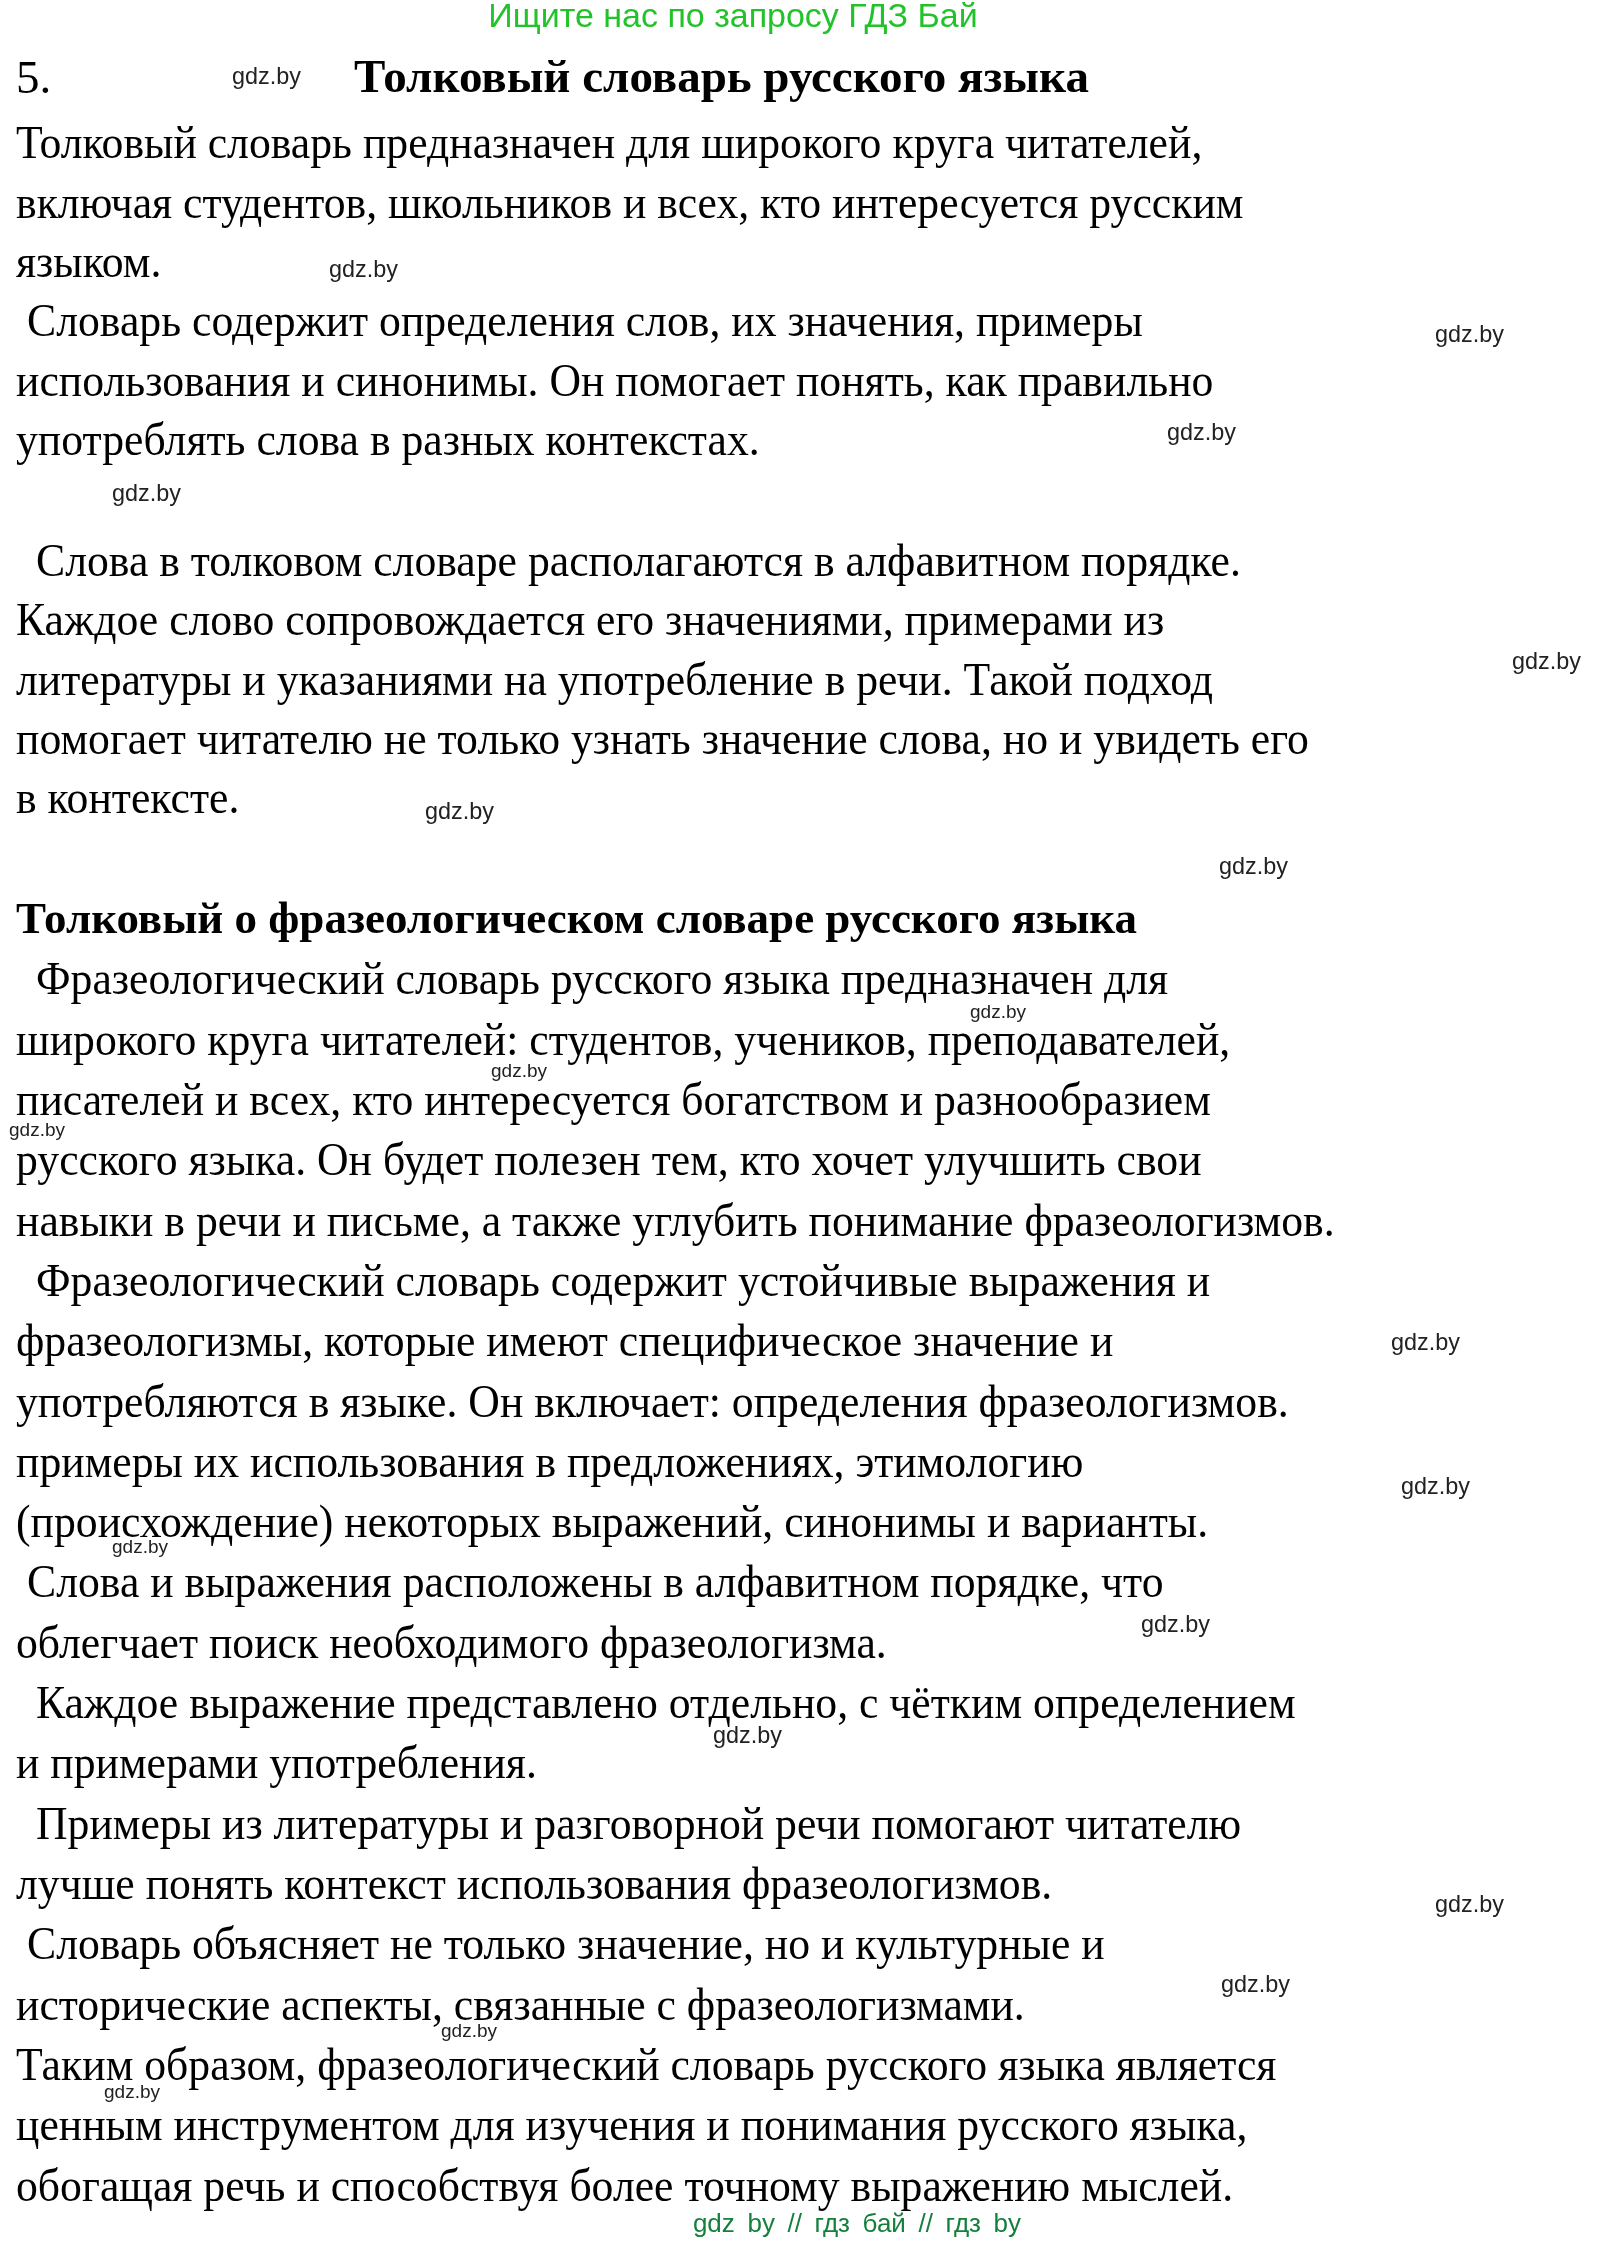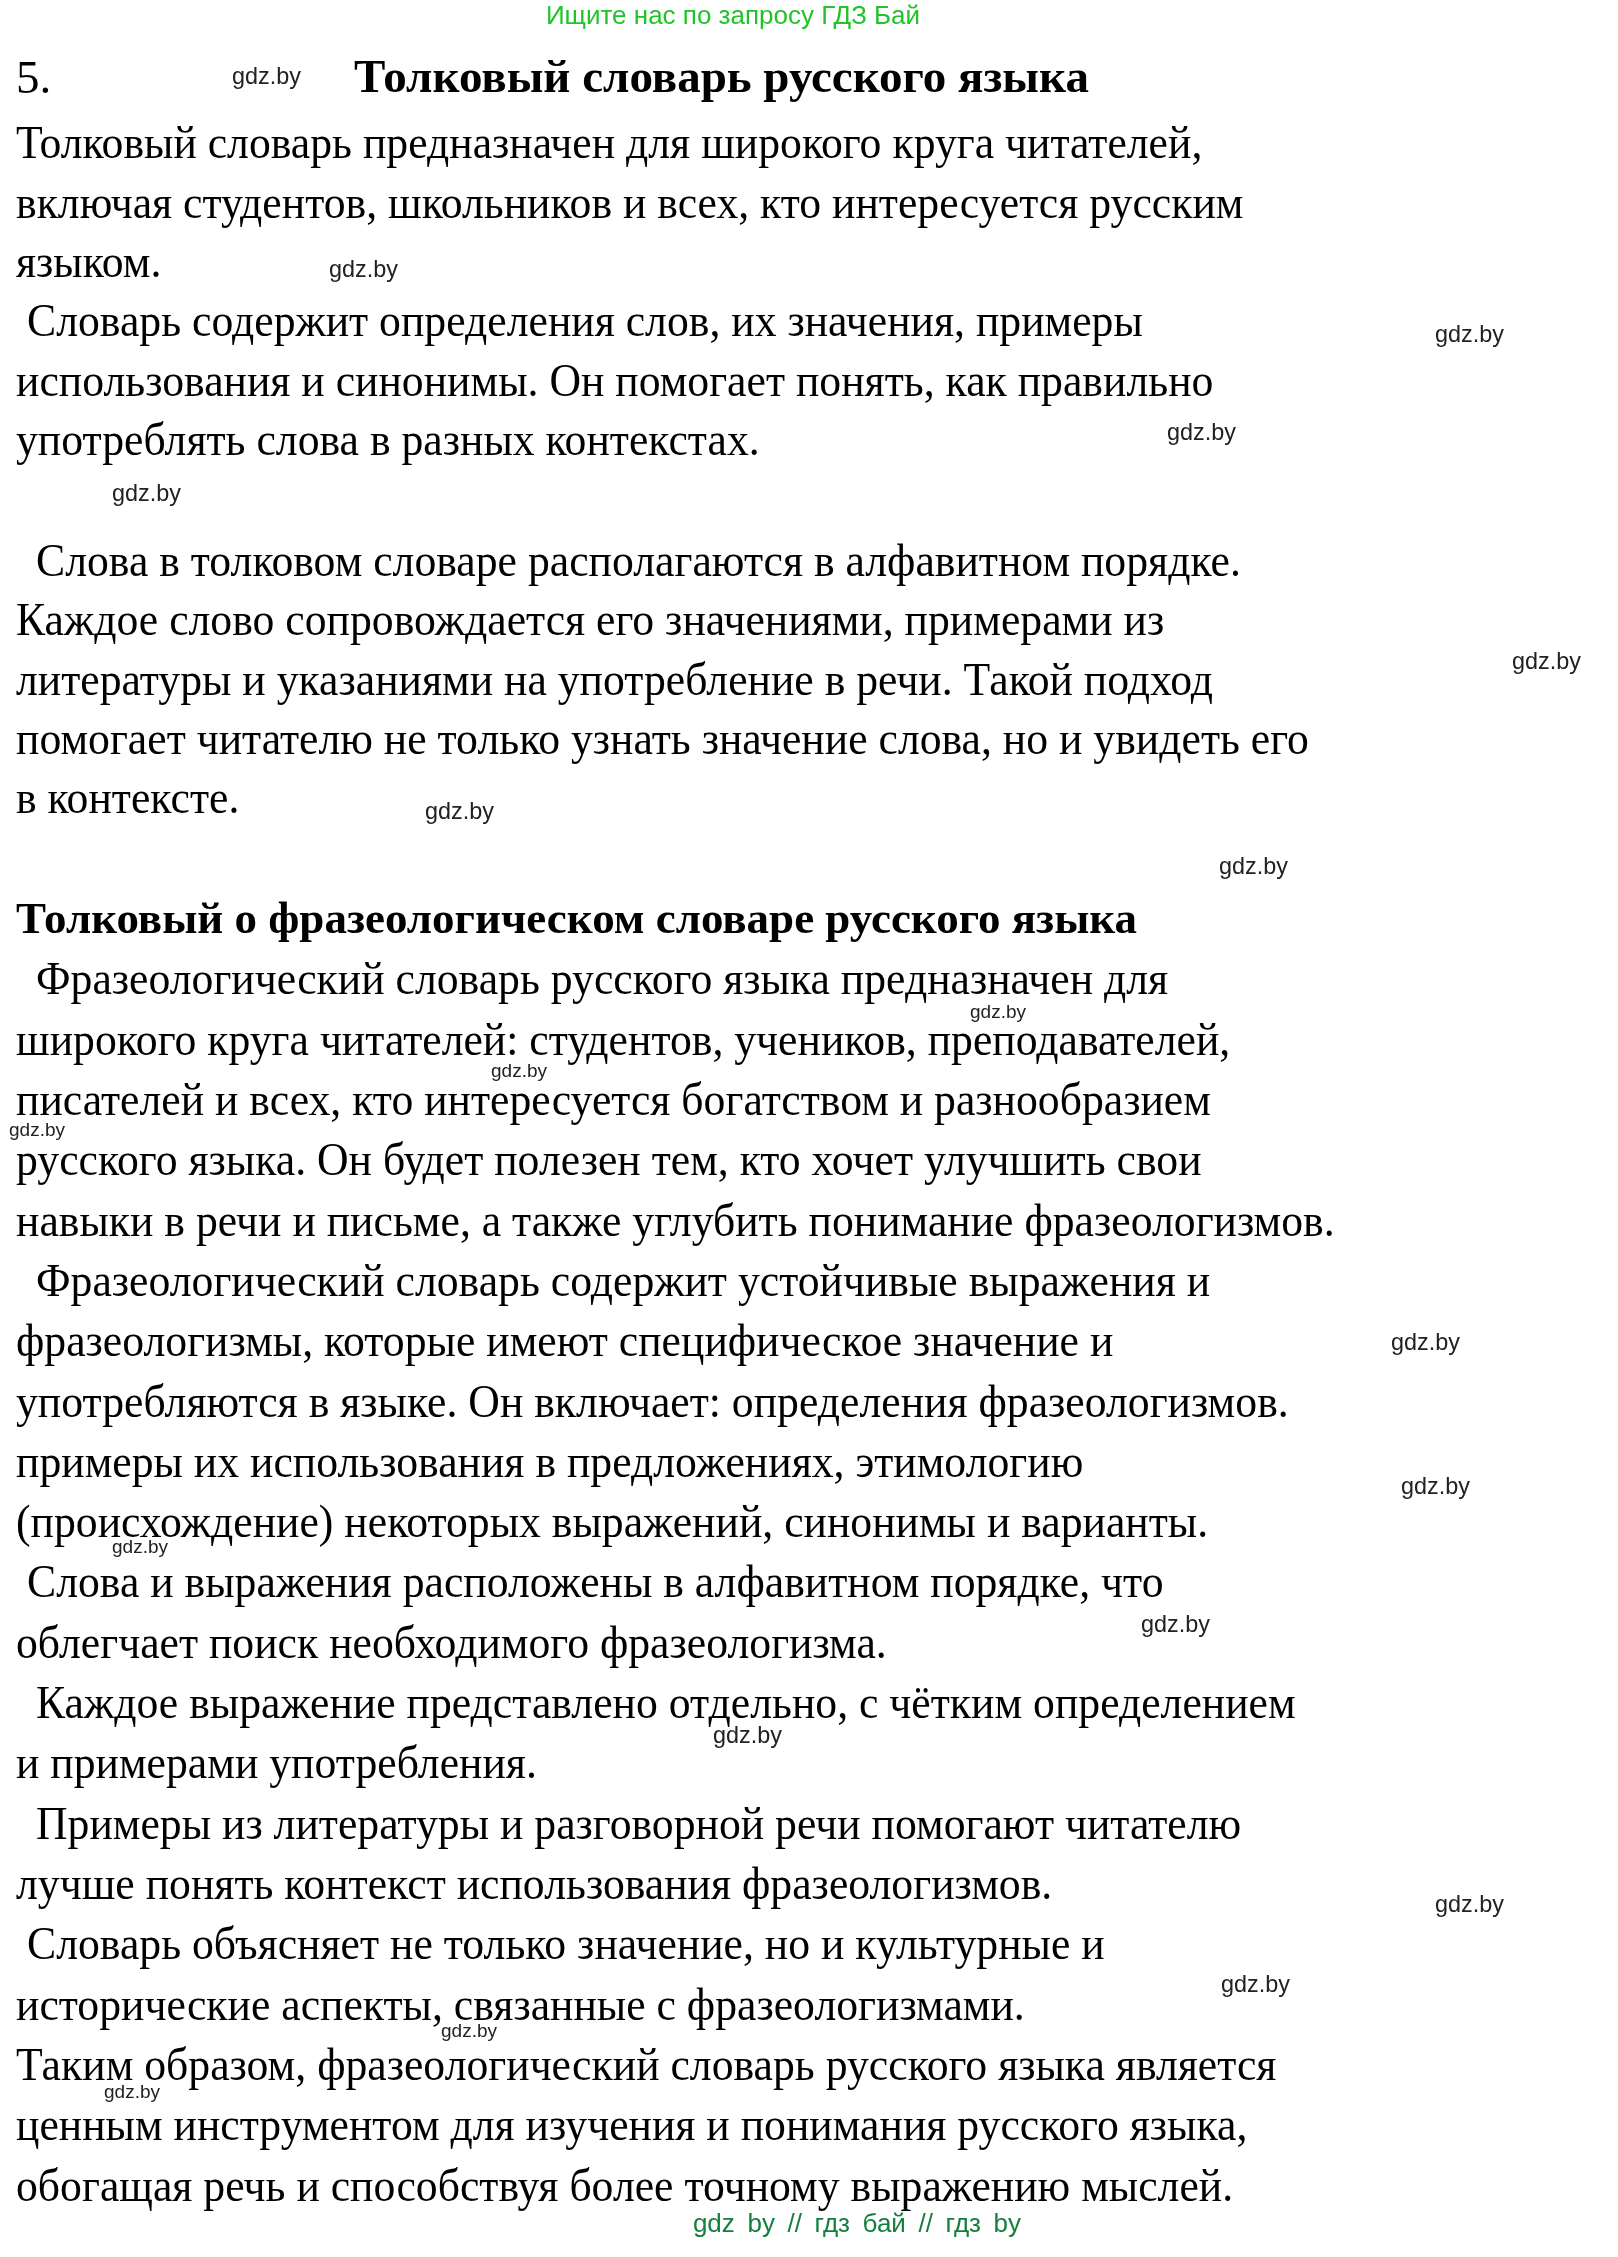--- a/index.html
+++ b/index.html
@@ -1,19 +1,19 @@
 <!DOCTYPE html>
 <html style="font-size:14.4px"><head>
 <meta charset="utf-8">
 <style>
   html, body { margin: 0; padding: 0; background: #ffffff; }
   body { width: 1618px; height: 2257px; position: relative; overflow: hidden; }
   .top-banner {
     position: absolute; left: 0; top: 0; width: 1466px; text-align: center;
-    font-family: "Liberation Sans", sans-serif; font-size: 26px; color: #22c32a;
+    font-family: "Liberation Sans", sans-serif; font-size: 34px; color: #22c32a;
     line-height: 31px;
   }
   .line {
     position: absolute; left: 16px; white-space: nowrap;
     font-family: "Liberation Serif", serif; font-size: 47px; color: #000;
     line-height: 54px; transform-origin: left top;
   }
   .title-num {
     position: absolute; left: 16px; top: 50px;
     font-family: "Liberation Serif", serif; font-size: 47px; line-height: 54px; color: #000;

